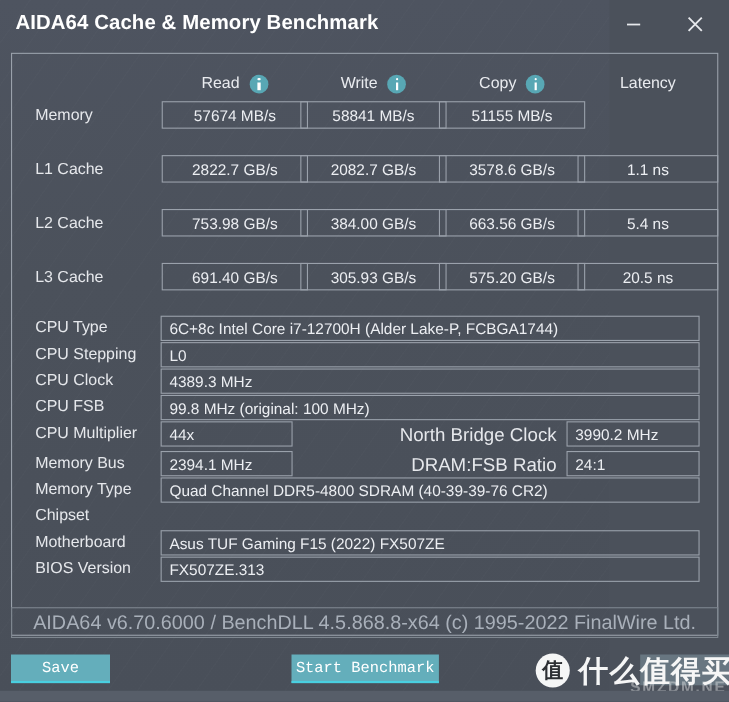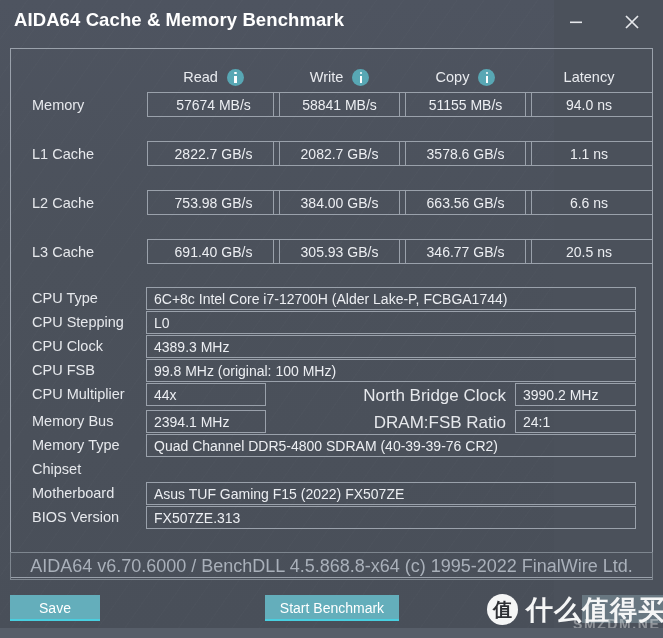--- a/index.html
+++ b/index.html
@@ -210,21 +210,21 @@
     color: #a9b0ba;
     white-space: nowrap;
   }
 
   
   .tealbtn {
     position: absolute;
     background: #64aebb;
     border: none;
     color: #ffffff;
-    font-family: Liberation Sans, sans-serif;
+    font-family: Liberation Mono, monospace;
     font-size: 14px;
     height: 26px;
     line-height: 26px;
     text-align: center;
     cursor: pointer;
     border-bottom: 2px solid #49cfe0;
     box-sizing: border-box;
     padding: 0;
   }
   #save-button { left: 10px; top: 595px; width: 90px; }
@@ -324,44 +324,43 @@
       </div>
     </div>
 
     <div class="bench-rows">
 
       <div class="bench-row">
         <div class="row-label">Memory</div>
         <div class="val-box c0">57674 MB/s</div>
         <div class="val-box c1">58841 MB/s</div>
         <div class="val-box c2">51155 MB/s</div>
-        <div class="val-box c3">94.0 ns</div>
       </div>
 
       <div class="bench-row">
         <div class="row-label">L1 Cache</div>
         <div class="val-box c0">2822.7 GB/s</div>
         <div class="val-box c1">2082.7 GB/s</div>
         <div class="val-box c2">3578.6 GB/s</div>
         <div class="val-box c3">1.1 ns</div>
       </div>
 
       <div class="bench-row">
         <div class="row-label">L2 Cache</div>
         <div class="val-box c0">753.98 GB/s</div>
         <div class="val-box c1">384.00 GB/s</div>
         <div class="val-box c2">663.56 GB/s</div>
-        <div class="val-box c3">6.6 ns</div>
+        <div class="val-box c3">5.4 ns</div>
       </div>
 
       <div class="bench-row">
         <div class="row-label">L3 Cache</div>
         <div class="val-box c0">691.40 GB/s</div>
         <div class="val-box c1">305.93 GB/s</div>
-        <div class="val-box c2">346.77 GB/s</div>
+        <div class="val-box c2">575.20 GB/s</div>
         <div class="val-box c3">20.5 ns</div>
       </div>
 
     </div>
 
     <div class="cpu-block">
 
       <div class="inforow">
         <div class="lab">CPU Type</div>
         <div class="info-box wide">6C+8c Intel Core i7-12700H  (Alder Lake-P, FCBGA1744)</div>

